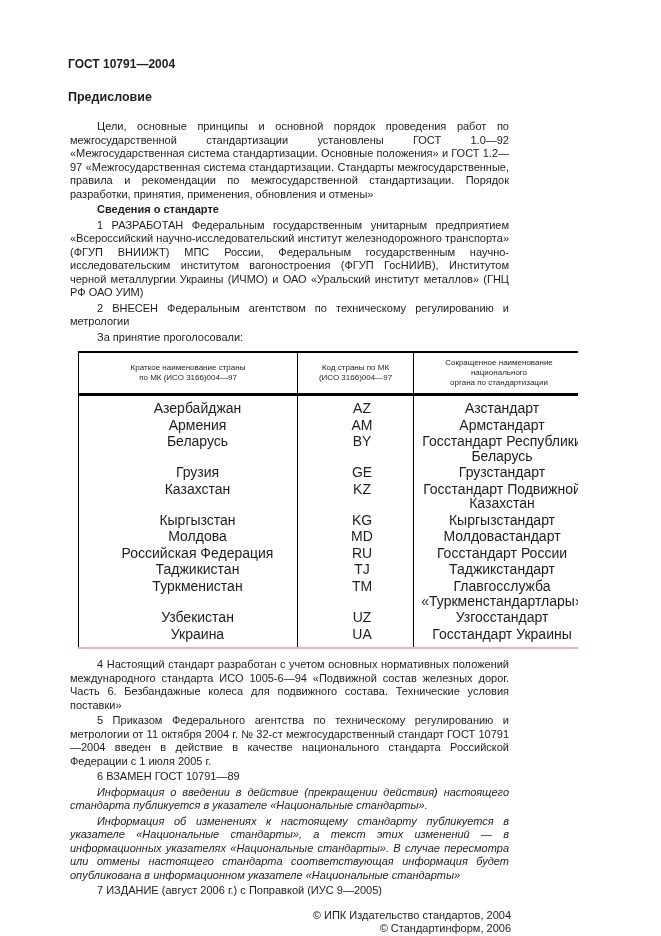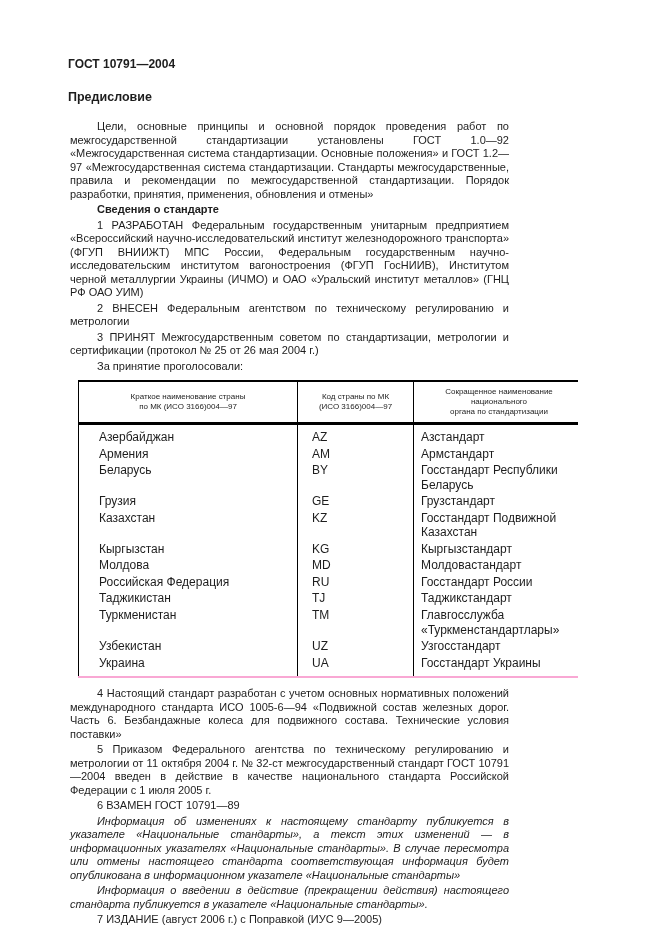--- a/index.html
+++ b/index.html
@@ -22,21 +22,21 @@
   .vote-table {
     border-collapse: collapse; table-layout: fixed;
     width: 507px; margin: 7px 0 9px 10px;
   }
   .vote-table td { border-left: 1px solid #000; border-right: 1px solid #000; }
   .vote-table thead td {
     border-top: 2px solid #000; border-bottom: 3px solid #000;
     font-size: 8px; line-height: 10px; text-align: center; vertical-align: middle;
     padding: 5px 4px; white-space: pre-line;
   }
-  .vote-table tbody td { line-height: 14.55px; font-size: 12px; vertical-align: top; }
+  .vote-table tbody td { line-height: 14.55px; font-size: 14px; vertical-align: top; text-align: center; }
   .vote-table tbody tr:first-child td { padding-top: 5px; }
   .vote-table tbody tr:last-child td { padding-bottom: 6px; border-bottom: 2px solid #f9a8d4; }
   .vote-table .c1 { width: 210px; }
   .vote-table .c2 { width: 107px; }
   .vote-table tbody .c1 { padding-left: 20px; }
   .vote-table tbody .c2 { padding-left: 14px; }
   .vote-table tbody .c3 { padding-left: 7px; }
   .copyright { text-align: right; margin: 11px 0 0 0; line-height: 13px; }
   .page-number { margin-top: 15px; font-size: 11.5px; }
 </style>
@@ -46,21 +46,20 @@
 <div class="page">
   <p class="doc-code">ГОСТ 10791—2004</p>
   <p class="title">Предисловие</p>
 
   <p class="body">Цели, основные принципы и основной порядок проведения работ по межгосударственной стандартизации установлены ГОСТ 1.0—92 «Межгосударственная система стандартизации. Основные положения» и ГОСТ 1.2—97 «Межгосударственная система стандартизации. Стандарты межгосударственные, правила и рекомендации по межгосударственной стандартизации. Порядок разработки, принятия, применения, обновления и отмены»</p>
 
   <p class="body bold mt9">Сведения о стандарте</p>
 
   <p class="body mt5">1 РАЗРАБОТАН Федеральным государственным унитарным предприятием «Всероссийский научно-исследовательский институт железнодорожного транспорта» (ФГУП ВНИИЖТ) МПС России, Федеральным государственным научно-исследовательским институтом вагоностроения (ФГУП ГосНИИВ), Институтом черной металлургии Украины (ИЧМО) и ОАО «Уральский институт металлов» (ГНЦ РФ ОАО УИМ)</p>
   <p class="body mt5">2 ВНЕСЕН Федеральным агентством по техническому регулированию и метрологии</p>
-  <p class="body mt5">3 ПРИНЯТ Межгосударственным советом по стандартизации, метрологии и сертификации (протокол № 25 от 26 мая 2004 г.)</p>
   <p class="body mt5">За принятие проголосовали:</p>
 
   <table class="vote-table">
     <thead>
       <tr>
         <td class="c1">Краткое наименование страны
 по МК (ИСО 3166)004—97</td>
         <td class="c2">Код страны по МК
 (ИСО 3166)004—97</td>
         <td class="c3">Сокращенное наименование национального
@@ -128,21 +127,25 @@
         <td class="c2">UA</td>
         <td class="c3">Госстандарт Украины</td>
       </tr>
     </tbody>
   </table>
 
   <p class="body">4 Настоящий стандарт разработан с учетом основных нормативных положений международного стандарта ИСО 1005-6—94 «Подвижной состав железных дорог. Часть 6. Безбандажные колеса для подвижного состава. Технические условия поставки»</p>
   <p class="body mt6">5 Приказом Федерального агентства по техническому регулированию и метрологии от 11 октября 2004 г. № 32-ст межгосударственный стандарт ГОСТ 10791—2004 введен в действие в качестве национального стандарта Российской Федерации с 1 июля 2005 г.</p>
   <p class="body mt6">6 ВЗАМЕН ГОСТ 10791—89</p>
 
+  <p class="body italic mt8">Информация о введении в действие (прекращении действия) настоящего стандарта публикуется в указателе «Национальные стандарты».</p>
   <p class="body italic">Информация об изменениях к настоящему стандарту публикуется в указателе «Национальные стандарты», а текст этих изменений — в информационных указателях «Национальные стандарты». В случае пересмотра или отмены настоящего стандарта соответствующая информация будет опубликована в информационном указателе «Национальные стандарты»</p>
-  <p class="body italic mt8">Информация о введении в действие (прекращении действия) настоящего стандарта публикуется в указателе «Национальные стандарты».</p>
 
   <p class="body mt12">7 ИЗДАНИЕ (август 2006 г.) с Поправкой (ИУС 9—2005)</p>
 
+  <div class="copyright">
+    <div>© ИПК Издательство стандартов, 2004</div>
+    <div>© Стандартинформ, 2006</div>
+  </div>
 
 
   <div class="page-number">II</div>
 </div>
 
 </body></html>

